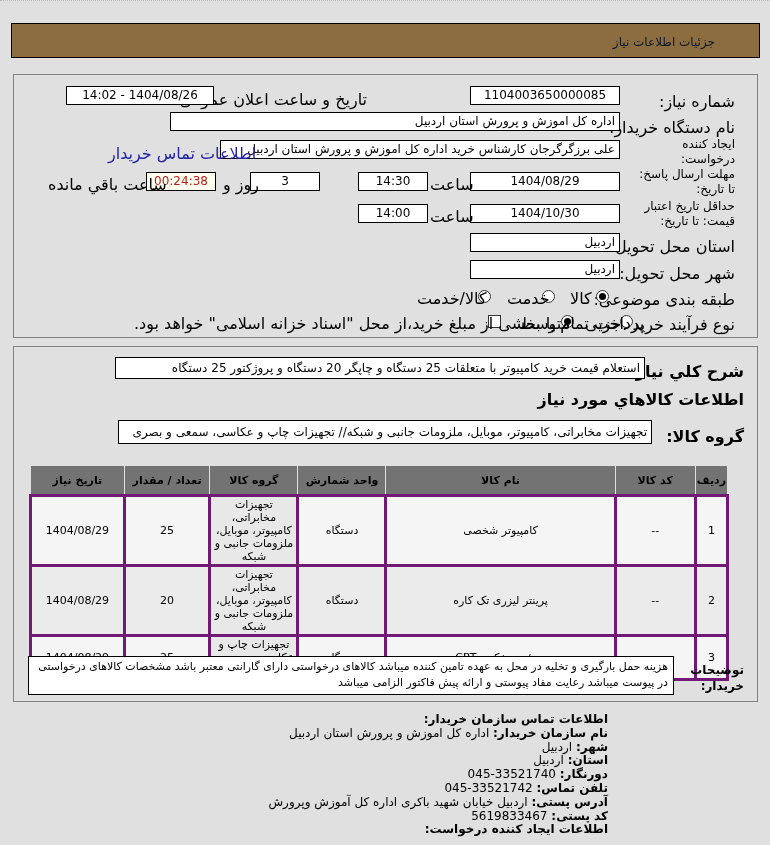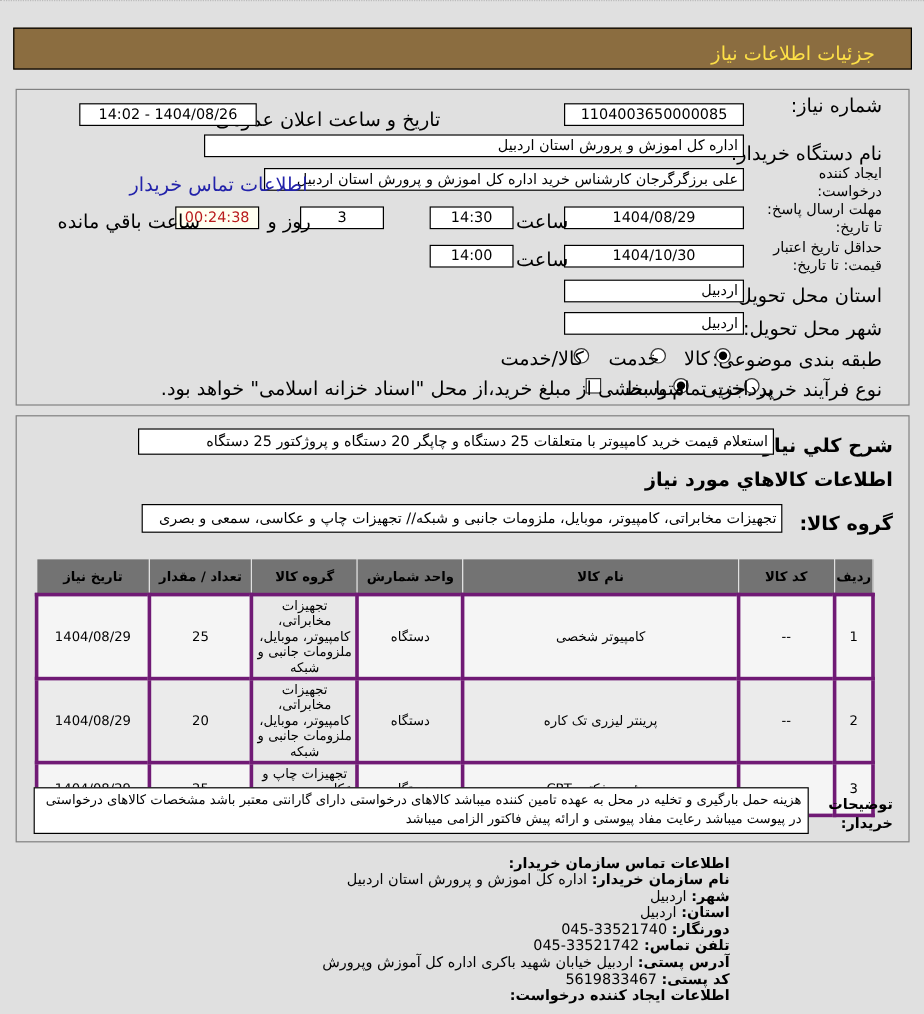--- a/index.html
+++ b/index.html
@@ -11,21 +11,21 @@
     position:relative;
     direction:rtl;
   }
   .topline { position:absolute; left:0; top:0; width:770px; height:2px; border-top:1px dotted #bbb; }
   .panel-title {
     position:absolute; left:8px; top:23px; width:500px; height:35px;
     background:#8b6d40; border:1px solid #000;
     box-sizing:border-box;
   }
   .panel-title span {
-    position:absolute; right:30px; top:11px; color:#fde047; font-size:16px;
+    position:absolute; right:44px; top:11px; color:#0f172a; font-size:12px;
   }
   .box {
     position:absolute; border:1px solid #808080; box-sizing:border-box;
     background:#e0e0e0;
   }
   .fld {
     position:absolute; background:#fff; border:1px solid #000; box-sizing:border-box;
     height:19px; line-height:17px; font-size:12px; text-align:center; white-space:nowrap; overflow:hidden;
     font-family:"DejaVu Sans", sans-serif;
   }
@@ -64,21 +64,21 @@
 <body>
 
 <div class="topline"></div>
 
 <div class="panel-title" style="left:11px; width:749px;">
   <span>جزئیات اطلاعات نیاز</span>
 </div>
 
 <div class="box" style="left:13px; top:74px; width:745px; height:264px;"></div>
 
-<span class="lbl" style="right:35px; top:78px;">شماره نیاز:</span>
+<span class="lbl" style="right:35px; top:92px;">شماره نیاز:</span>
 <div class="fld" style="left:470px; top:86px; width:150px;">1104003650000085</div>
 
 <span class="lbl" style="right:403px; top:90px;">تاریخ و ساعت اعلان عمومی:</span>
 <div class="fld" style="left:66px; top:86px; width:148px;">1404/08/26 - 14:02</div>
 
 <span class="lbl" style="right:35px; top:118px;">نام دستگاه خریدار:</span>
 <div class="fld r" style="left:170px; top:112px; width:450px;">اداره کل اموزش و پرورش استان اردبیل</div>
 
 <div class="lbl2" style="right:35px; top:137px;">
   <div>ایجاد کننده</div>

